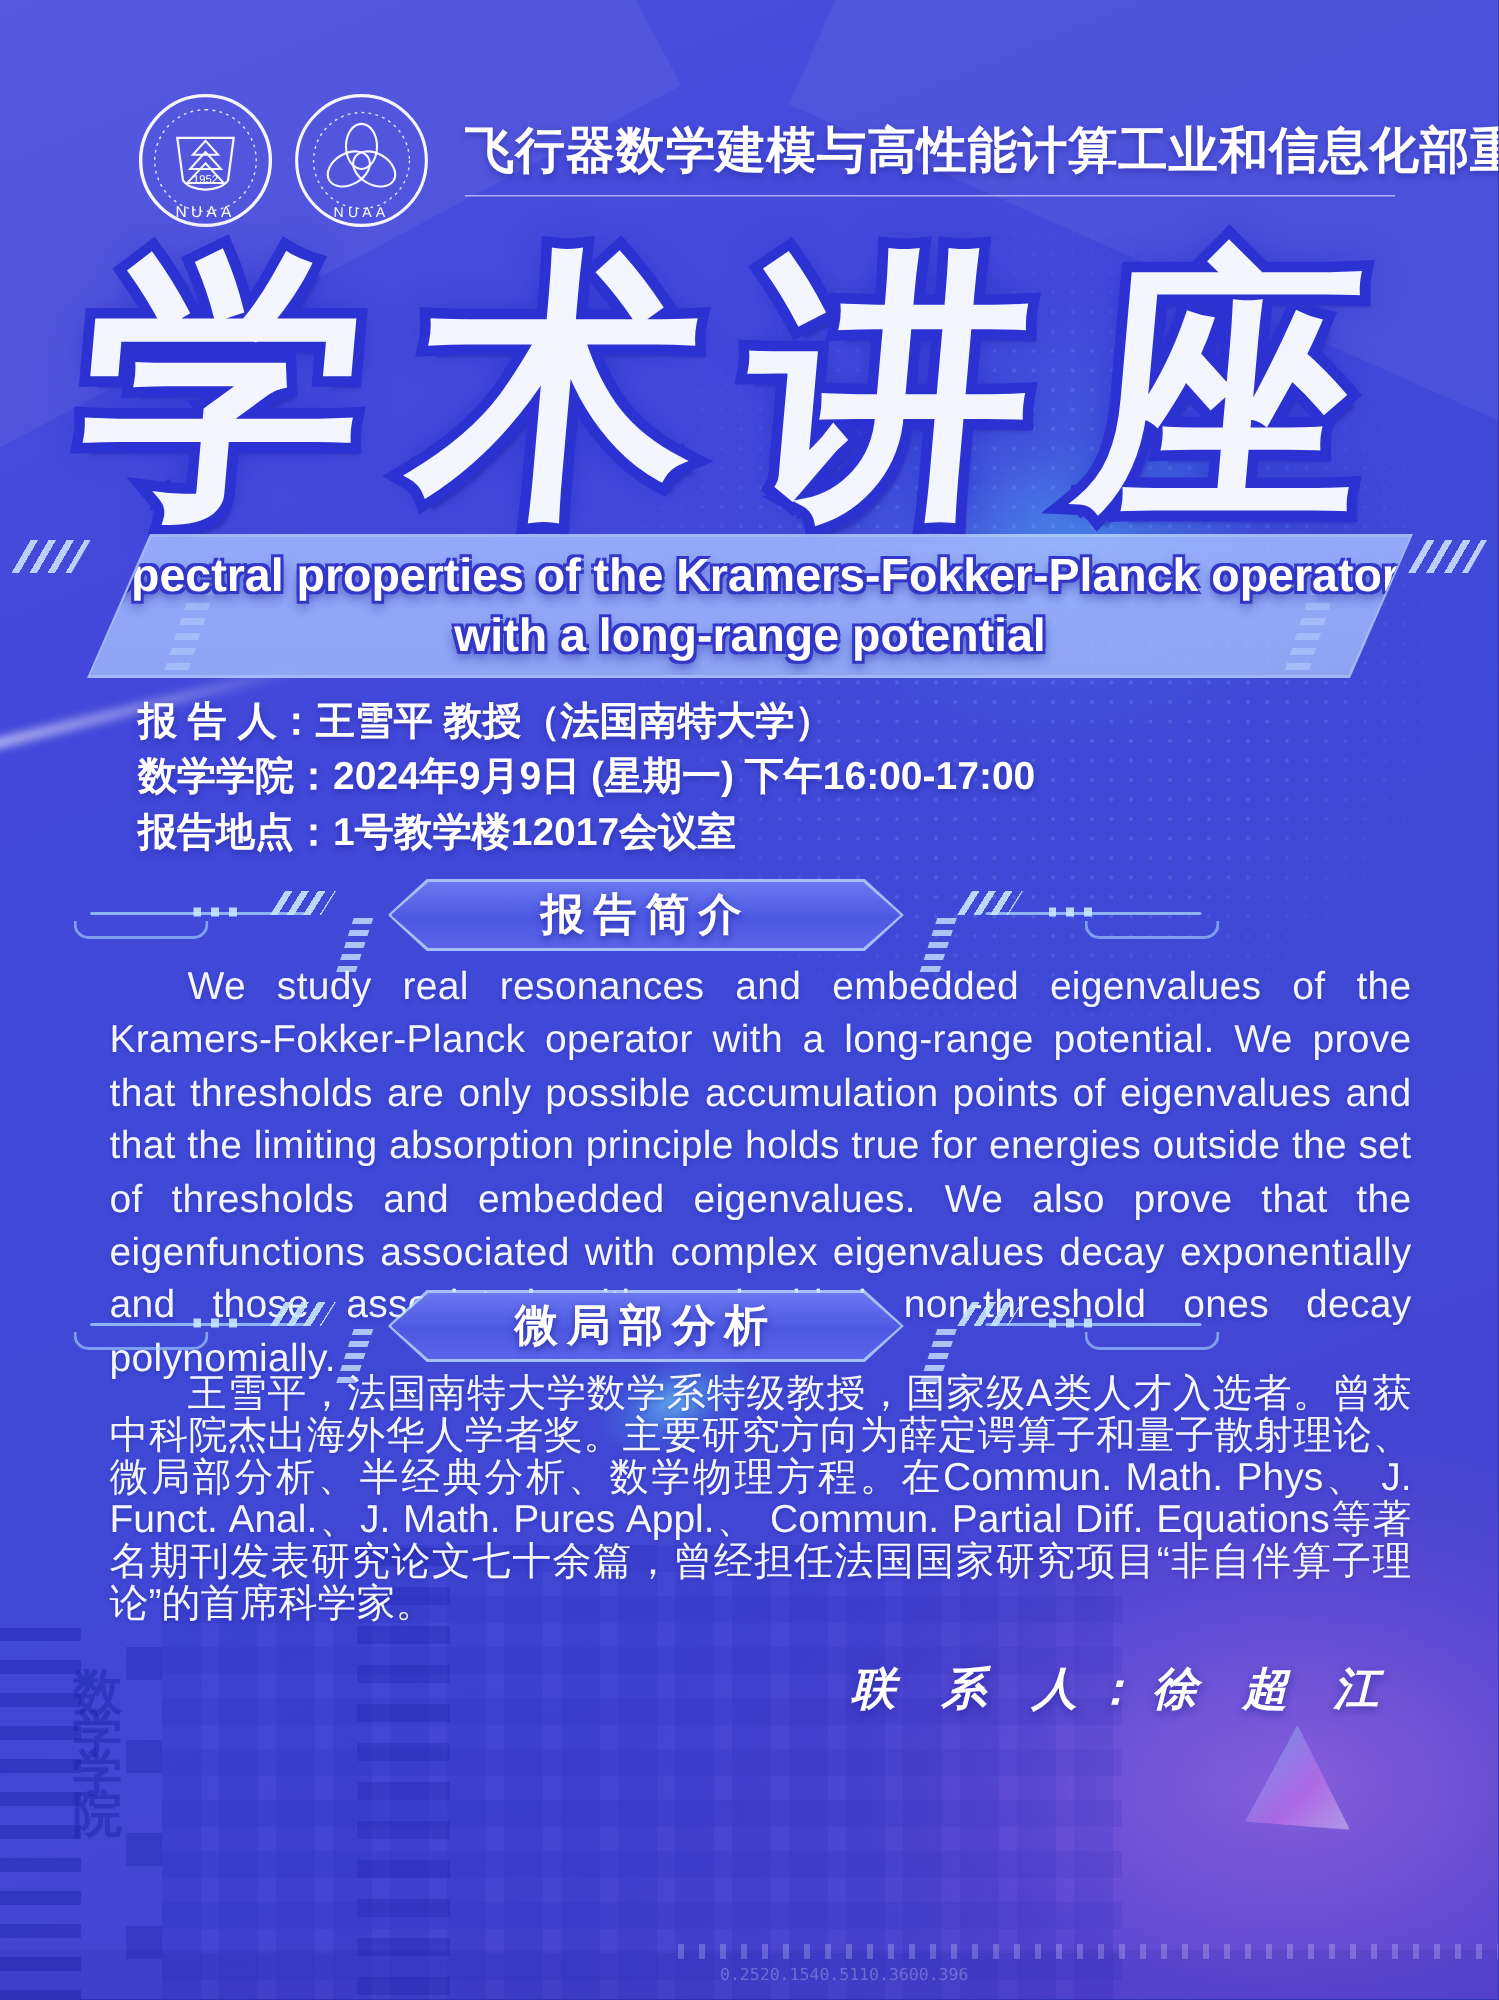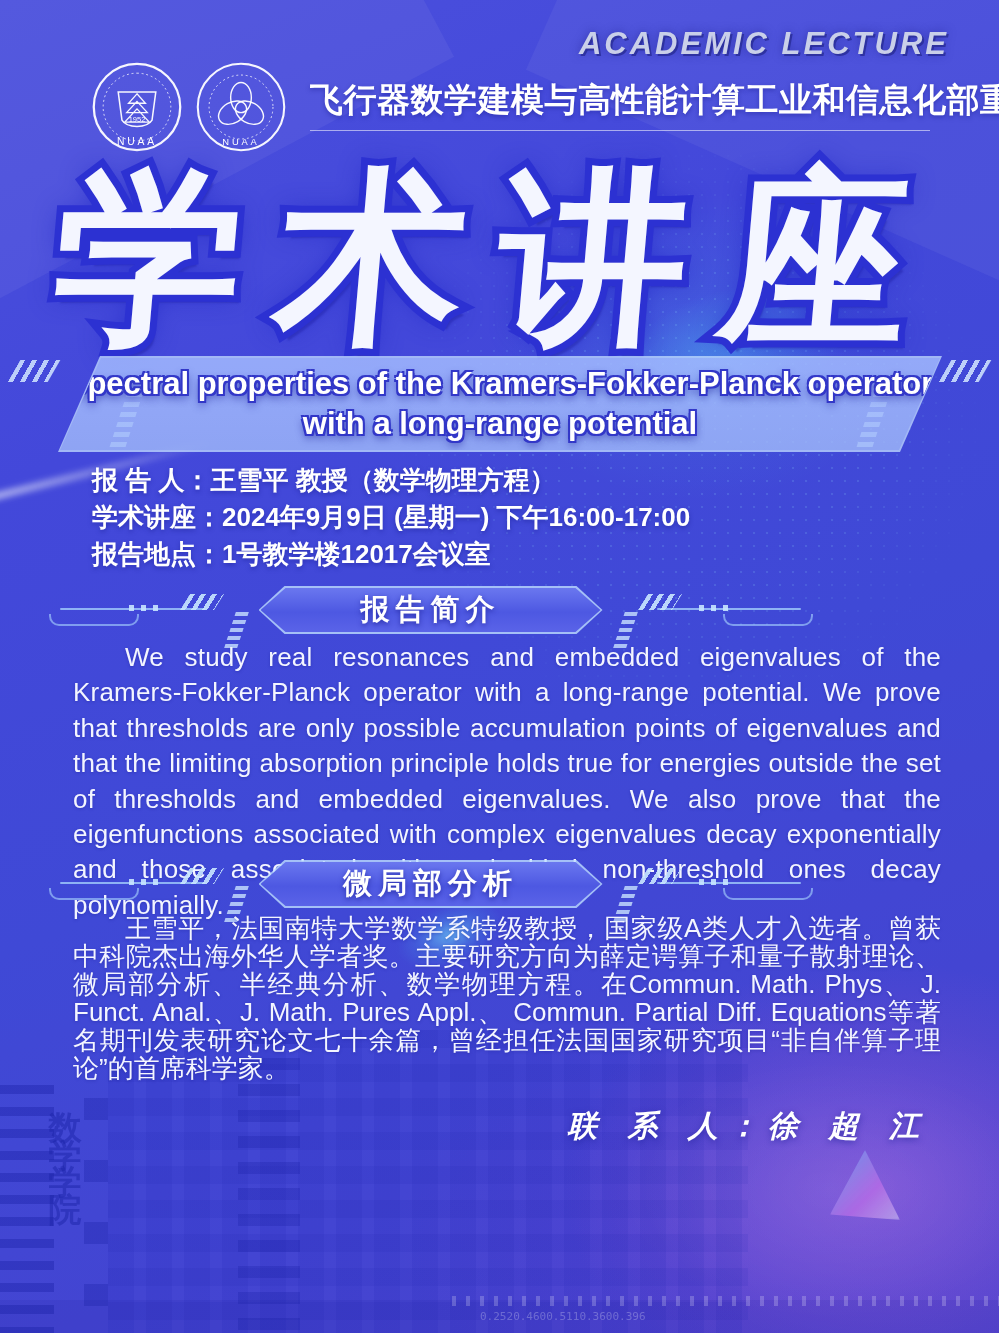--- a/index.html
+++ b/index.html
@@ -163,27 +163,26 @@
   <div class="abs barcode-b"></div>
   <div class="abs dots-col"></div>
   <div class="abs soft-light-br"></div>
   <div class="abs flare-cyan"></div>
   <div class="abs prism"></div>
   <div class="abs watermark-vertical">数学学院</div>
   <div class="abs footer-band"></div>
   <div class="abs footer-ruler"></div>
   <div class="abs footer-numbers">
     <span>0.252</span>
-    <span>0.460</span>
+    <span>0.154</span>
     <span>0.511</span>
     <span>0.360</span>
     <span>0.396</span>
   </div>
 
-  <div class="abs badge">ACADEMIC LECTURE</div>
 
   <div class="abs header-row">
     <svg class="logo" viewBox="0 0 100 100">
       <circle cx="50" cy="50" r="46" fill="none" stroke="#fff" stroke-width="2.4" opacity="
 .95"></circle>
       <path d="M50 14 a36 36 0 0 1 0 72 a36 36 0 0 1 0 -72" fill="none" stroke="#fff" stroke-width="1" stroke-dasharray="2 3" opacity=".85"></path>
       <path d="M30 34 h40 l-4 30 a17 10 0 0 1 -32 0 z" fill="none" stroke="#fff" stroke-width="1.6" opacity=".95"></path>
       <path d="M50 36 l-9 10 h18 z M50 44 l-11 12 h22 z M50 52 l-13 14 h26 z" fill="none" stroke="#fff" stroke-width="1.4" opacity=".95"></path>
       <text x="50" y="66" text-anchor="middle" font-size="8" fill="#fff" font-family="Liberation Sans, sans-serif">1952</text>
       <text x="50" y="90" text-anchor="middle" font-size="11" letter-spacing="3" fill="#fff" font-family="Liberation Sans, sans-serif">NUAA</text>
@@ -215,24 +214,24 @@
     <div class="en-banner-border"></div>
     <div class="en-banner">
       <div class="en-line">Spectral properties of the Kramers-Fokker-Planck operator</div>
       <div class="en-line">with a long-range potential</div>
     </div>
   </div>
 
   <div class="abs info-block">
     <div class="info-row">
       <span class="label">报 告 人：</span>
-      <span class="value">王雪平 教授（数学物理方程）</span>
+      <span class="value">王雪平 教授（法国南特大学）</span>
     </div>
     <div class="info-row">
-      <span class="label">学术讲座：</span>
+      <span class="label">数学学院：</span>
       <span class="value">2024年9月9日 (星期一) 下午16:00-17:00</span>
     </div>
     <div class="info-row">
       <span class="label">报告地点：</span>
       <span class="value">1号教学楼12017会议室</span>
     </div>
   </div>
 
   <div class="abs section-header sh1">
     <div class="sh-side l">

